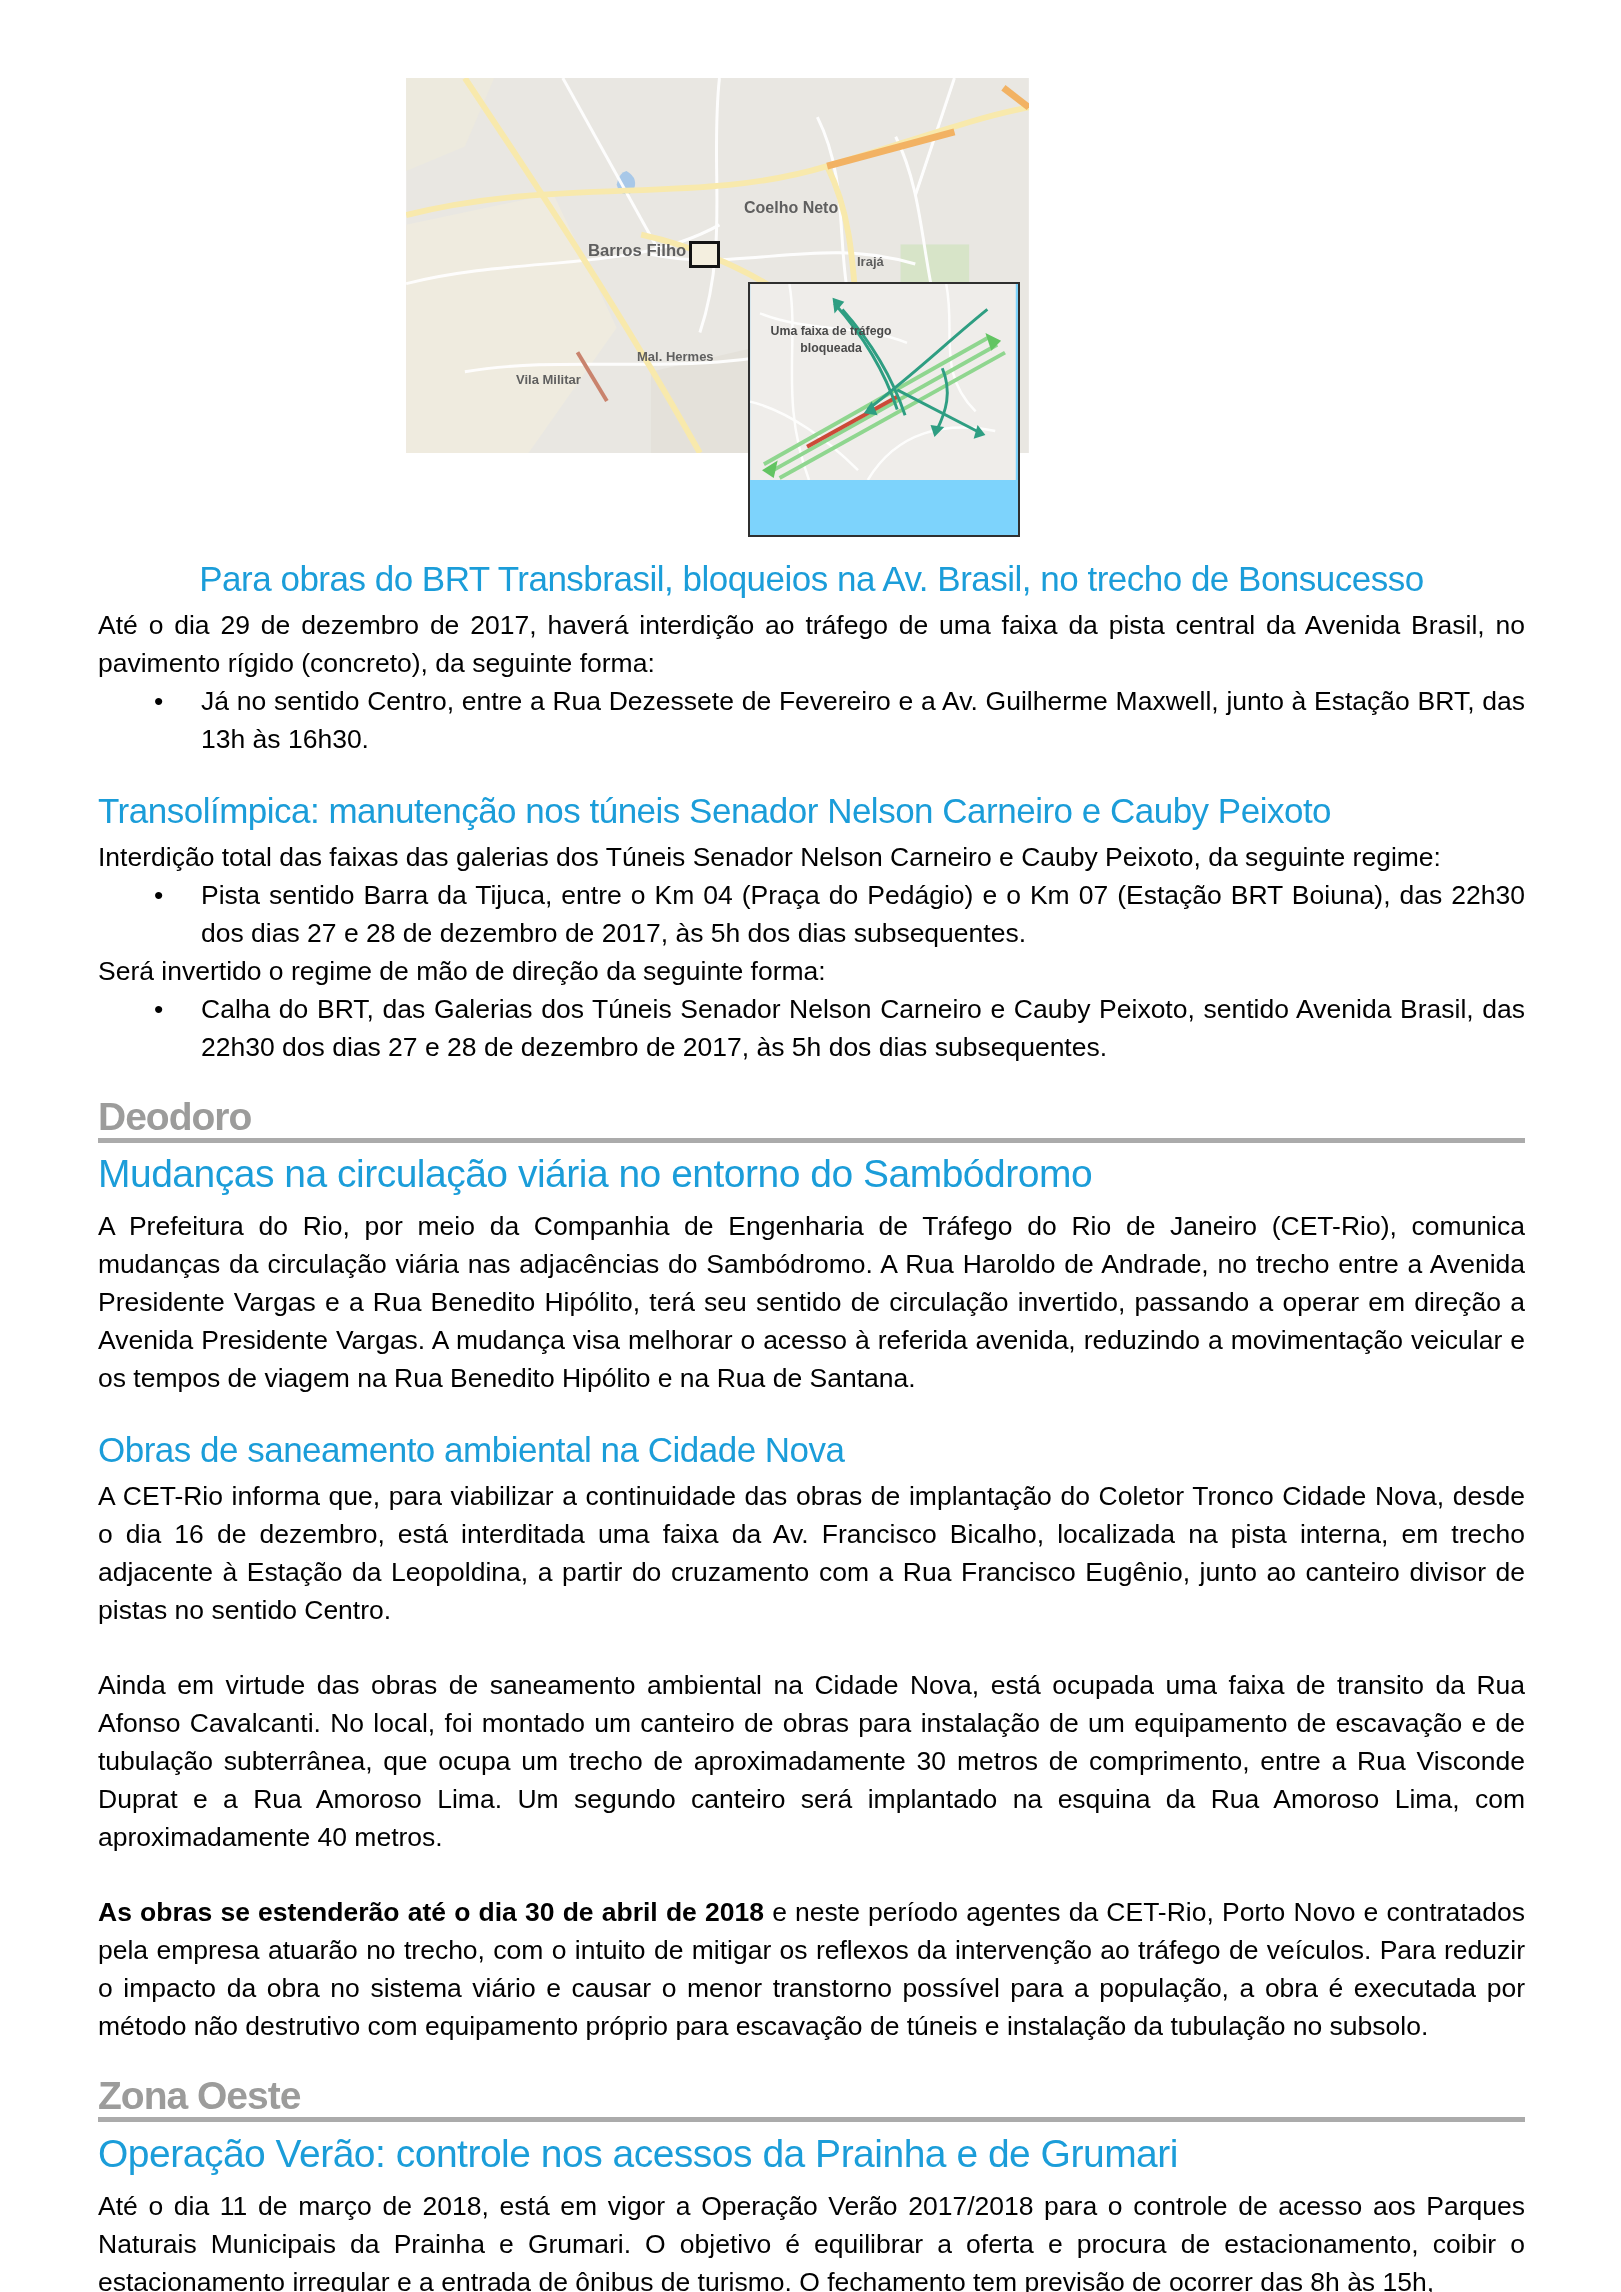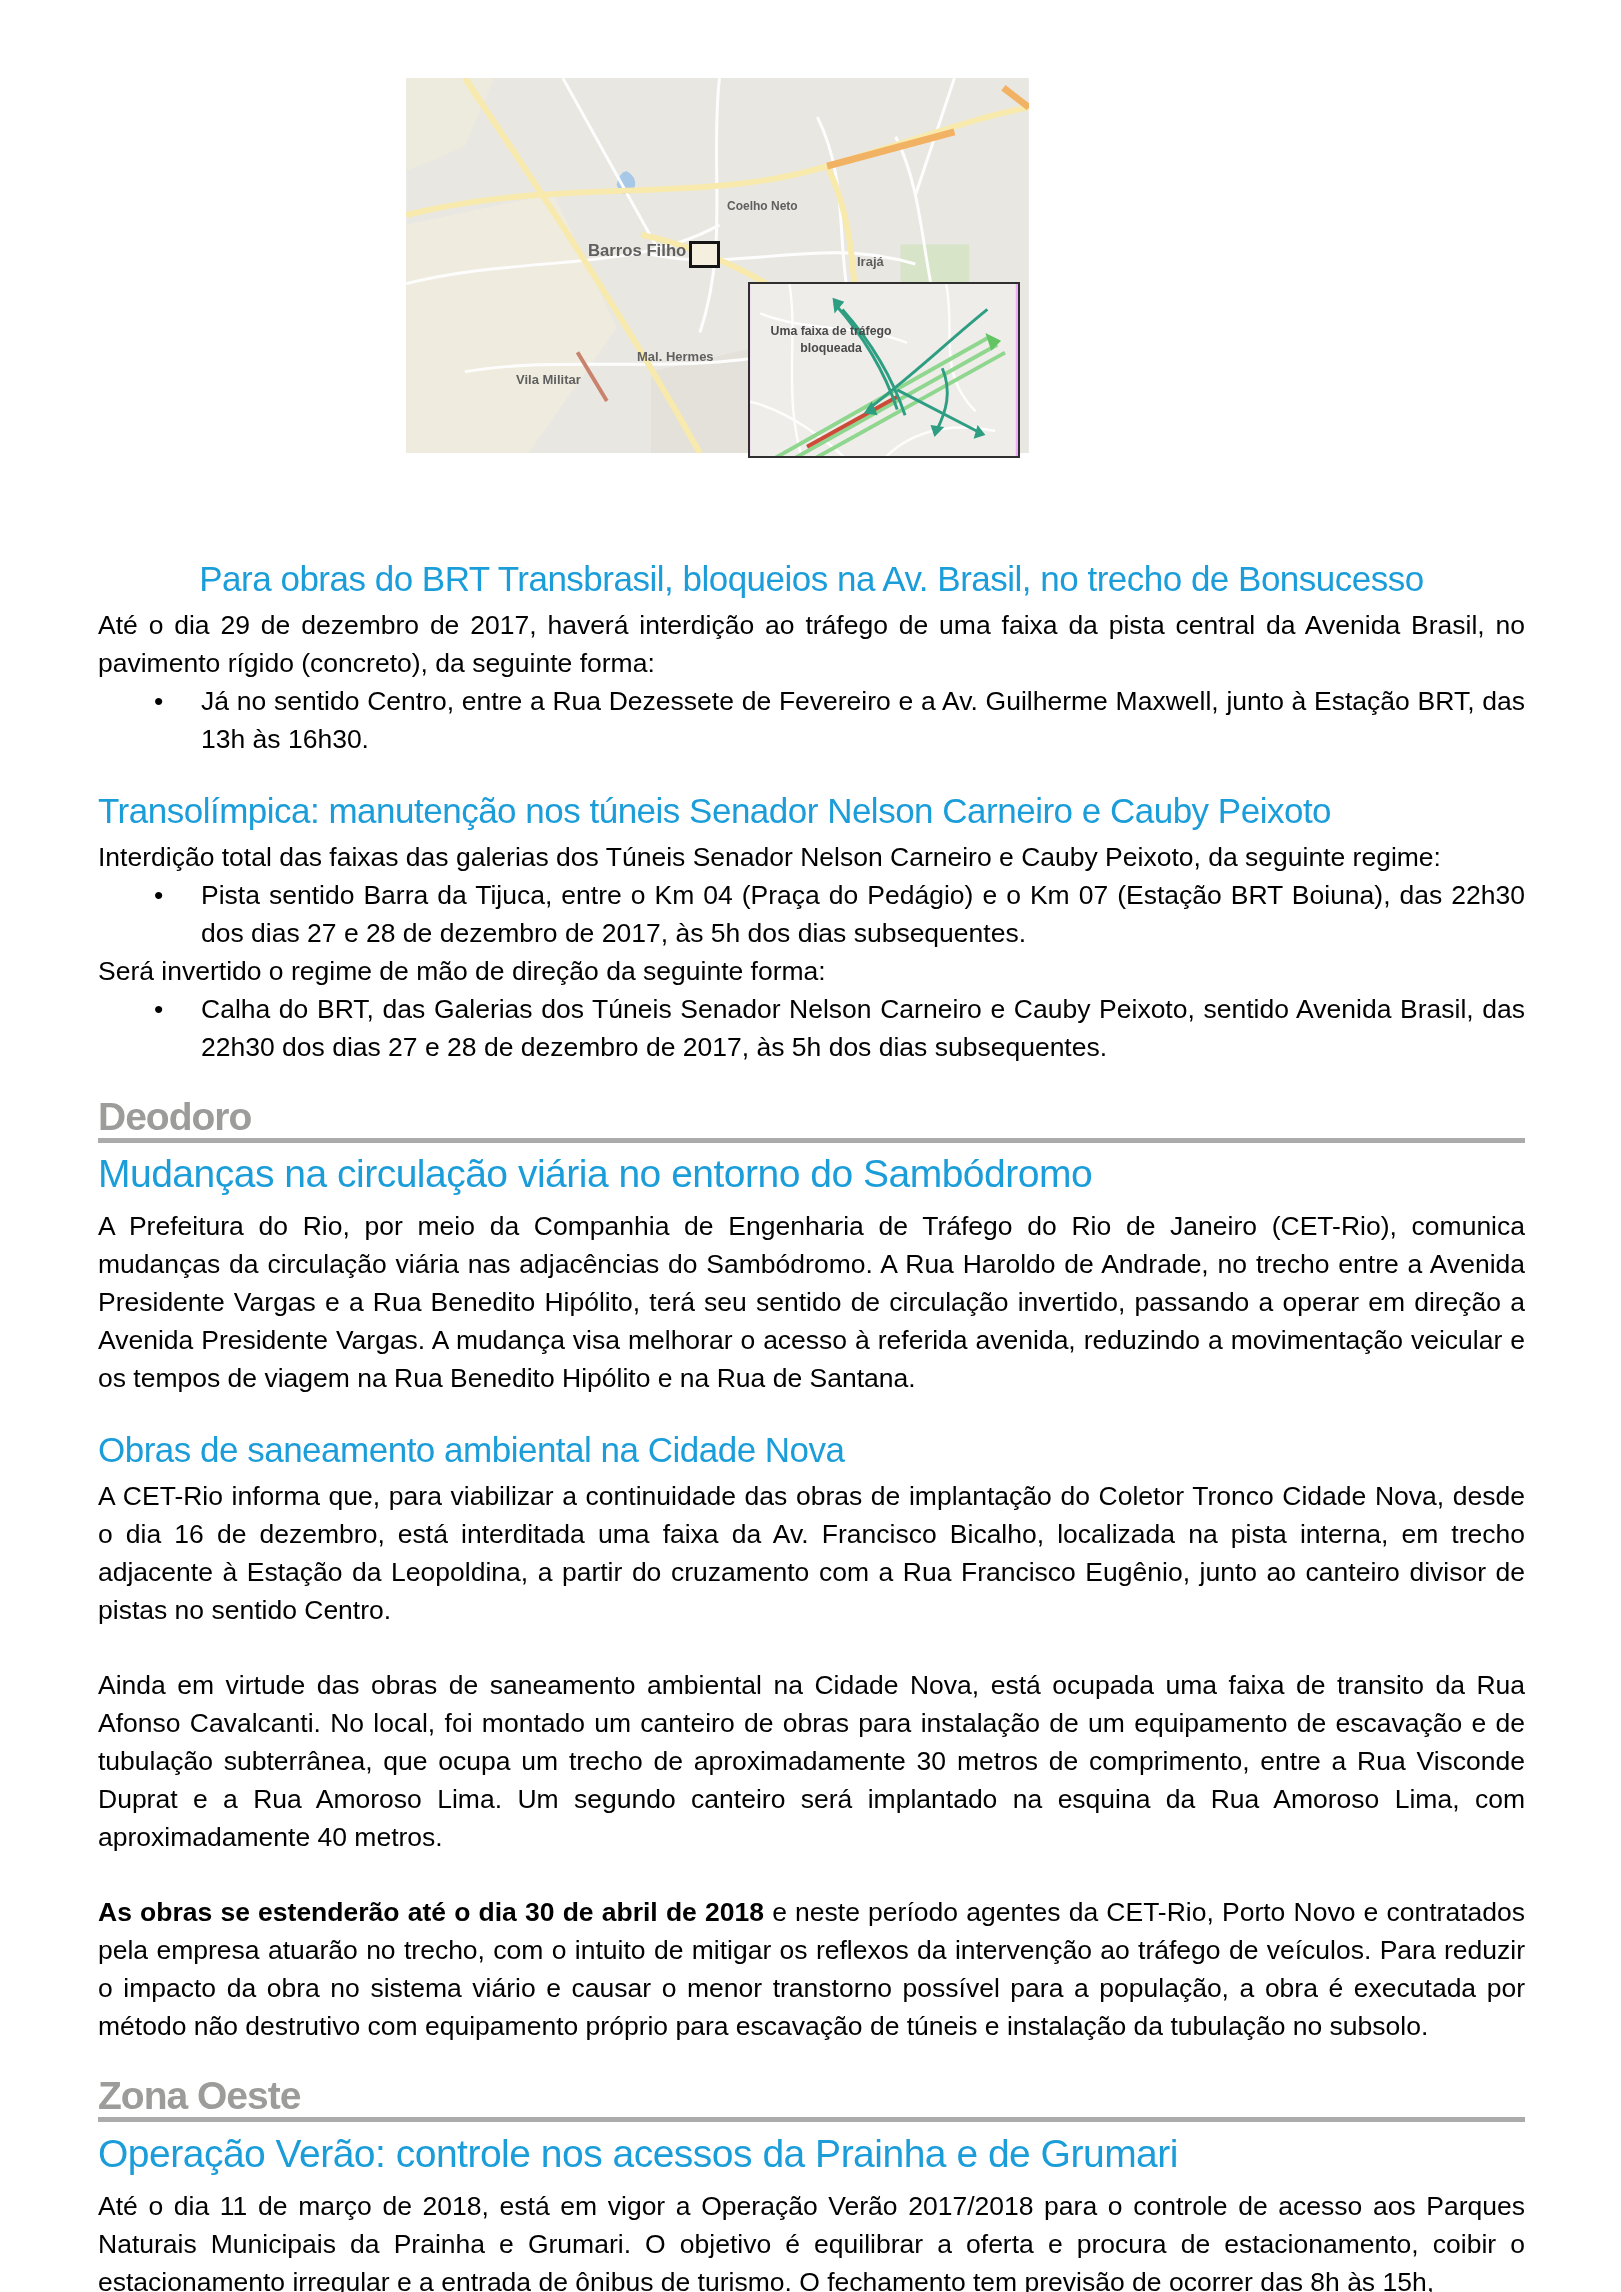--- a/index.html
+++ b/index.html
@@ -6,22 +6,22 @@
   body{
     width:1621px;height:2293px;position:relative;overflow:hidden;
     font-family:"Liberation Sans","DejaVu Sans",sans-serif;
     color:#010101;
   }
   .page{padding:0 96px 0 98px;}
 
   
   .map-wrap{position:relative;height:406px;margin-top:78px;}
   .main-map{position:absolute;left:406px;top:0;width:623px;height:375px;overflow:hidden;}
-  .inset-map{position:absolute;left:748px;top:204px;width:272px;height:176px;
-    border:2.9px solid #2f2f2f;box-sizing:border-box;background:#f0abfc;overflow:hidden;}
+  .inset-map{position:absolute;left:748px;top:204px;width:272px;height:255px;
+    border:2.9px solid #2f2f2f;box-sizing:border-box;background:#7dd3fc;overflow:hidden;}
   .map-label{position:absolute;color:#5f5f5f;font-weight:bold;font-size:13px;white-space:nowrap;}
   .inset-label{position:absolute;left:17.6px;top:39px;width:127px;text-align:center;
     color:#4a4a4a;font-weight:bold;font-size:12.3px;line-height:16.7px;}
   .marker-rect{position:absolute;left:283px;top:163px;width:31px;height:27.4px;
     border:3.9px solid #141414;background:#f4efdf;box-sizing:border-box;}
 
   
   h2.blue{color:#1b9dd9;font-size:35px;font-weight:400;line-height:43px;
     margin:31px 0 5.9px 0;letter-spacing:-0.5px;}
   h1.blue{color:#1b9dd9;font-size:39px;font-weight:400;line-height:47px;
@@ -70,21 +70,21 @@
         <path d="M60,0 C140,120 220,240 300,383"></path>
         <path d="M0,140 C160,100 300,130 430,90 C500,70 580,40 636,30"></path>
         <path d="M240,160 C330,180 420,230 500,320"></path>
         <path d="M430,90 C470,170 450,260 480,383"></path>
       </g>
       <path d="M430,90 L560,55" stroke="#f2b263" stroke-width="7" fill="none"></path>
       <path d="M610,10 L636,30" stroke="#f2b263" stroke-width="7" fill="none"></path>
 
       <path d="M175,280 L205,330" stroke="#c9836d" stroke-width="4" fill="none"></path>
     </svg>
-    <span class="map-label" style="left:321px;top:121px;font-size:12px;">Coelho Neto</span>
+    <span class="map-label" style="left:338px;top:121px;font-size:16px;">Coelho Neto</span>
     <span class="map-label" style="left:182px;top:163px;font-size:16.7px;text-align:center;">Barros Filho</span>
     <span class="map-label" style="left:451px;top:176px;">Irajá</span>
     <span class="map-label" style="left:231px;top:271px;">Mal. Hermes</span>
     <span class="map-label" style="left:110px;top:294px;">Vila Militar</span>
     <div class="marker-rect"></div>
   </div>
 
   <div class="inset-map">
     <svg width="266" height="196" viewBox="0 0 271 200">
       <rect x="0" y="0" width="271" height="200" fill="#efedea"></rect>

